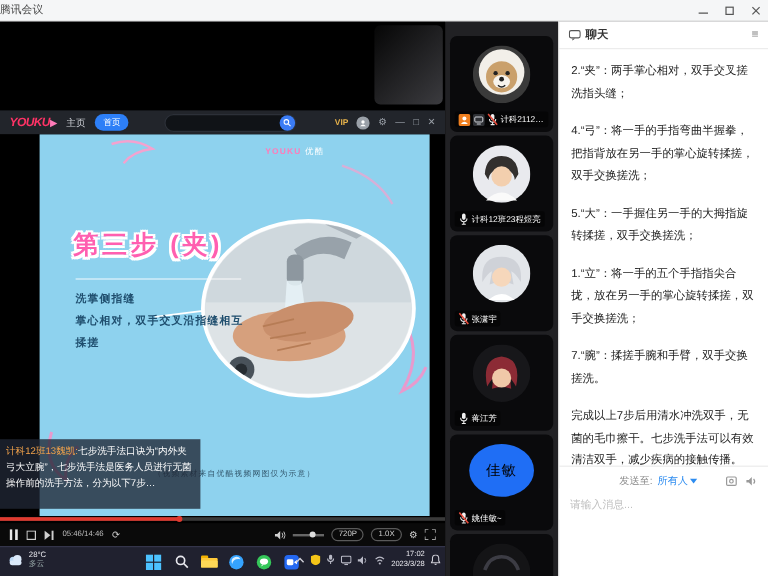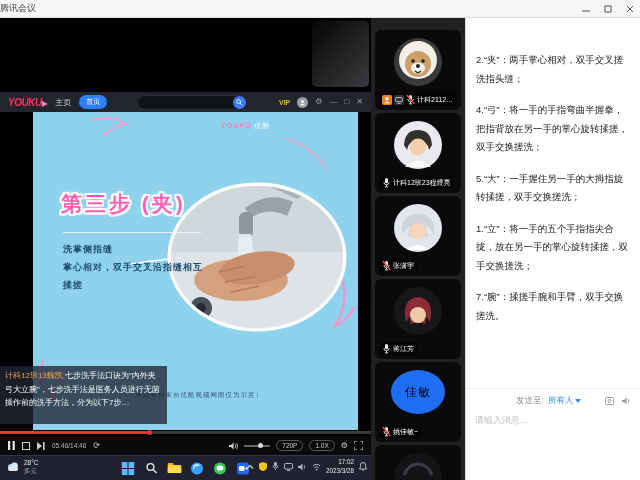--- a/index.html
+++ b/index.html
@@ -456,26 +456,37 @@
             <svg width="48" height="48" viewBox="0 0 48 48">
               <circle cx="24" cy="24" r="24" fill="#141416"></circle>
               <path d="M10 22 q4-11 14-11 q10 0 14 11" stroke="#3c3c44" stroke-width="3" fill="none"></path>
             </svg>
           </div>
         </div>
       </div>
   </div>
 
   <div class="chat">
+    <div class="chead">
+      <span>
+          <svg width="10" height="9" viewBox="0 0 10 9">
+            <rect x="0.5" y="0.5" width="9" height="6" rx="1.5" fill="none" stroke="#555" stroke-width="1"></rect>
+            <path d="M3 7 l0 2 2.2-2 z" fill="#555"></path>
+          </svg>
+        </span>
+      <span class="ct">聊天</span>
+      <span class="cmenu">≡</span>
+    </div>
     <div class="cmsgs">
         <p class="msg">2.“夹”：两手掌心相对，双手交叉搓洗指头缝；</p>
         <p class="msg">4.“弓”：将一手的手指弯曲半握拳，把指背放在另一手的掌心旋转揉搓，双手交换搓洗；</p>
         <p class="msg">5.“大”：一手握住另一手的大拇指旋转揉搓，双手交换搓洗；</p>
         <p class="msg">1.“立”：将一手的五个手指指尖合拢，放在另一手的掌心旋转揉搓，双手交换搓洗；</p>
         <p class="msg">7.“腕”：揉搓手腕和手臂，双手交换搓洗。</p>
+        <p class="msg">完成以上7步后用清水冲洗双手，无菌的毛巾擦干。七步洗手法可以有效清洁双手，减少疾病的接触传播。</p>
       </div>
     <div class="cfoot">
       <div class="sendrow">
         <span class="sendlbl">发送至:</span>
         <span class="sendval">
             <span>所有人</span>
             <span class="caret"></span>
           </span>
         <span class="footicons">
           <span>

